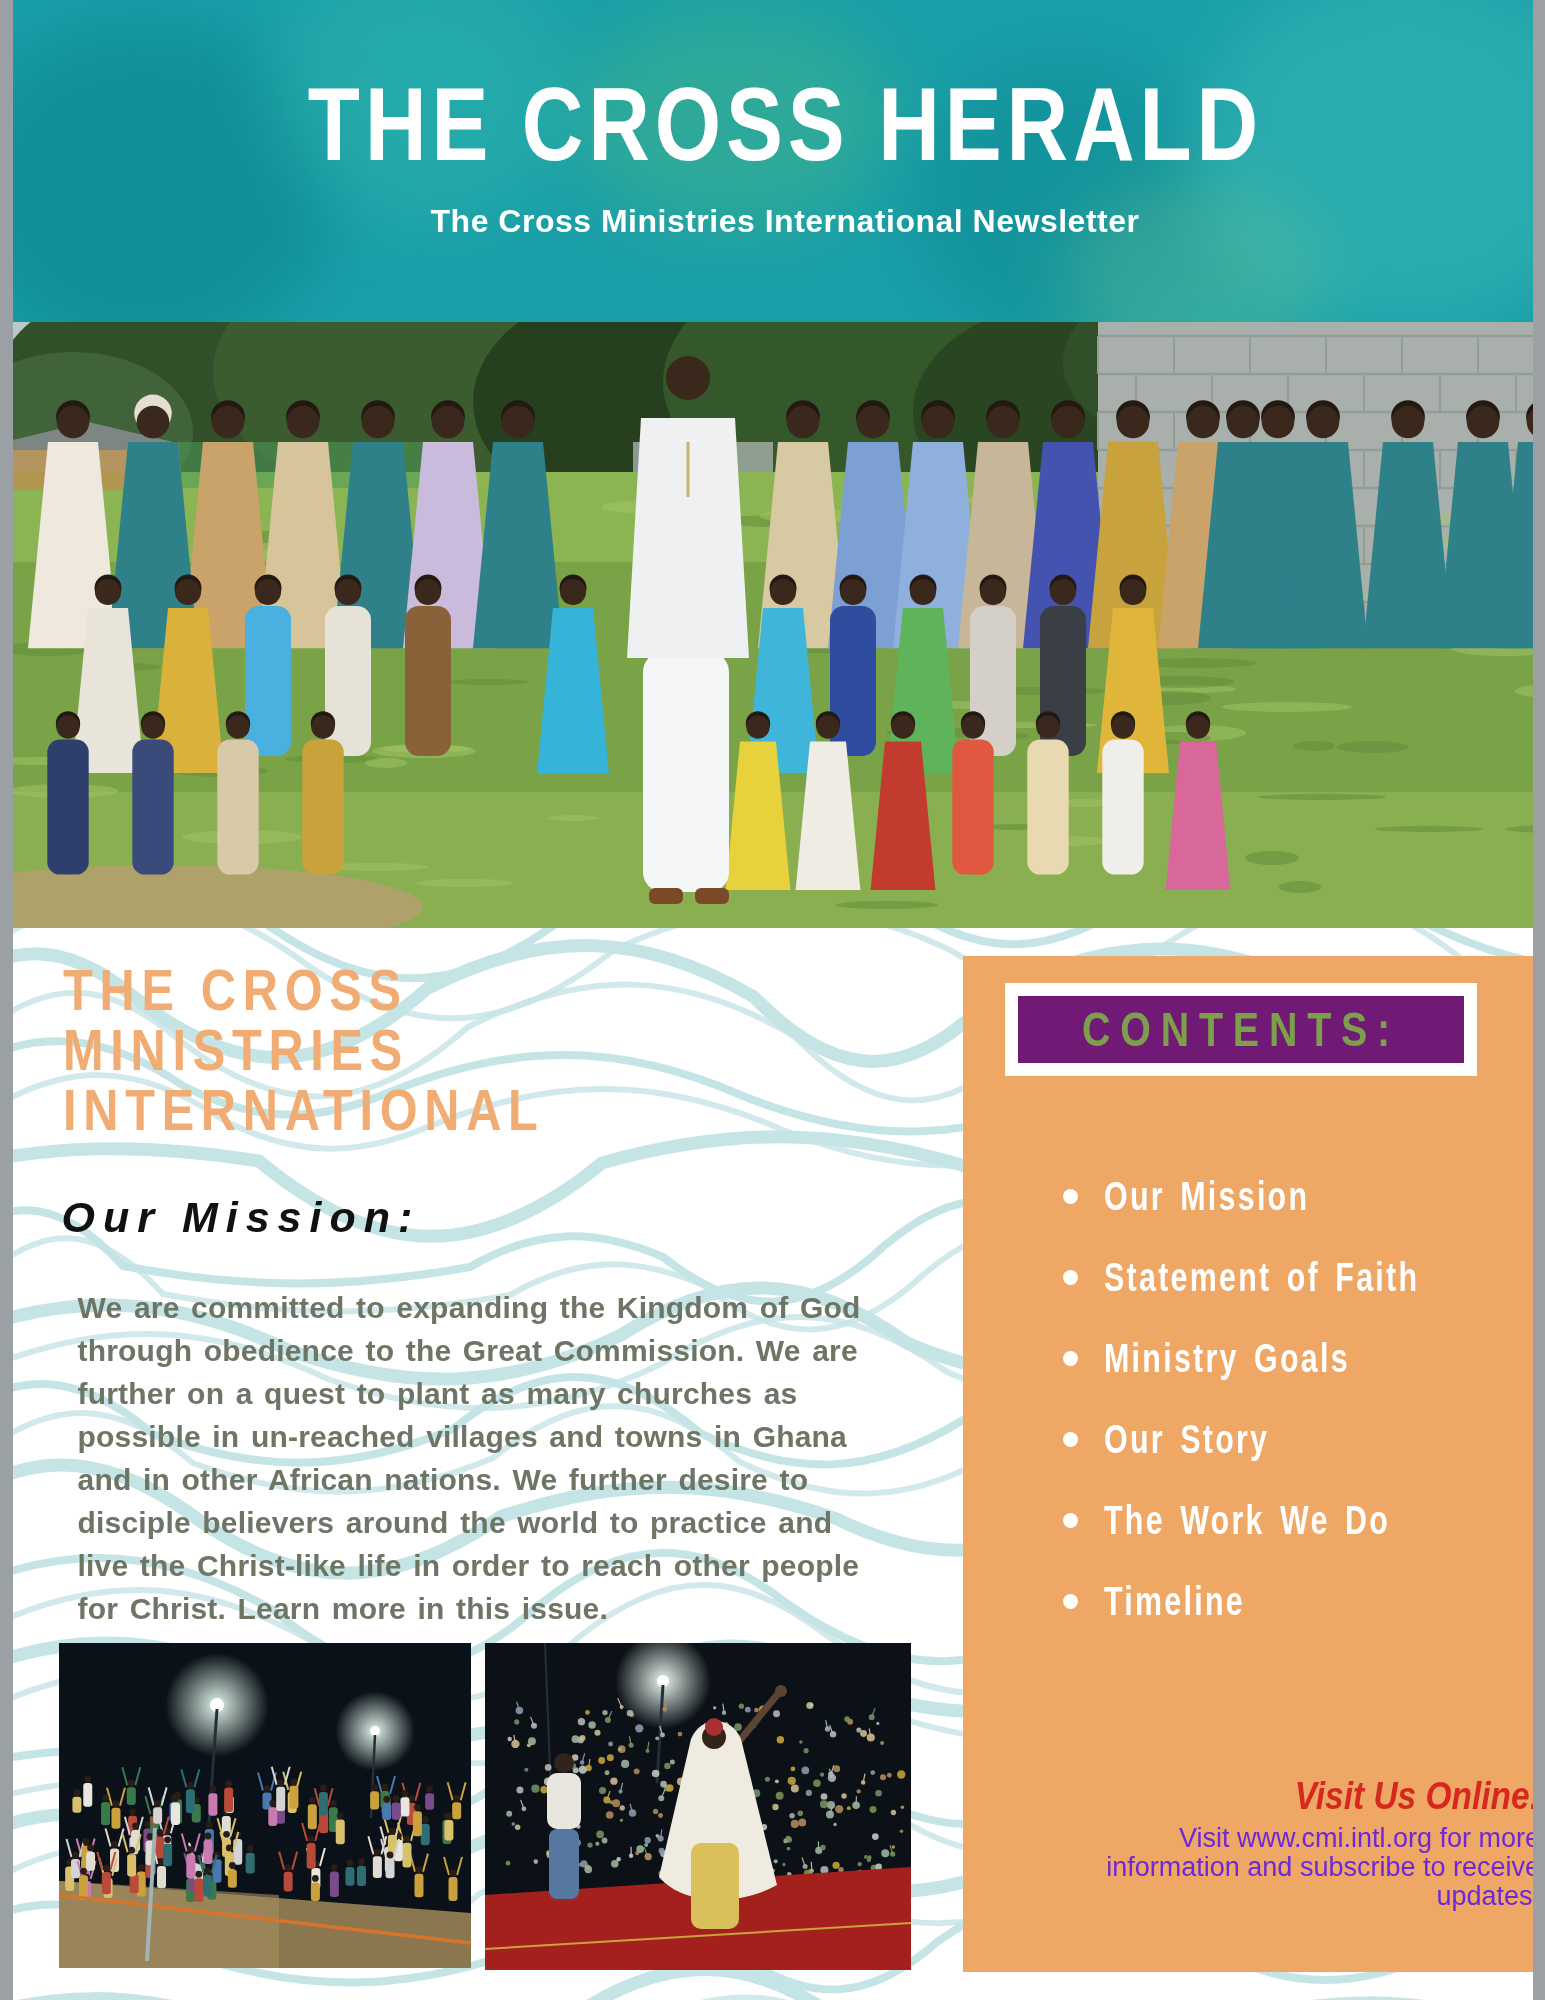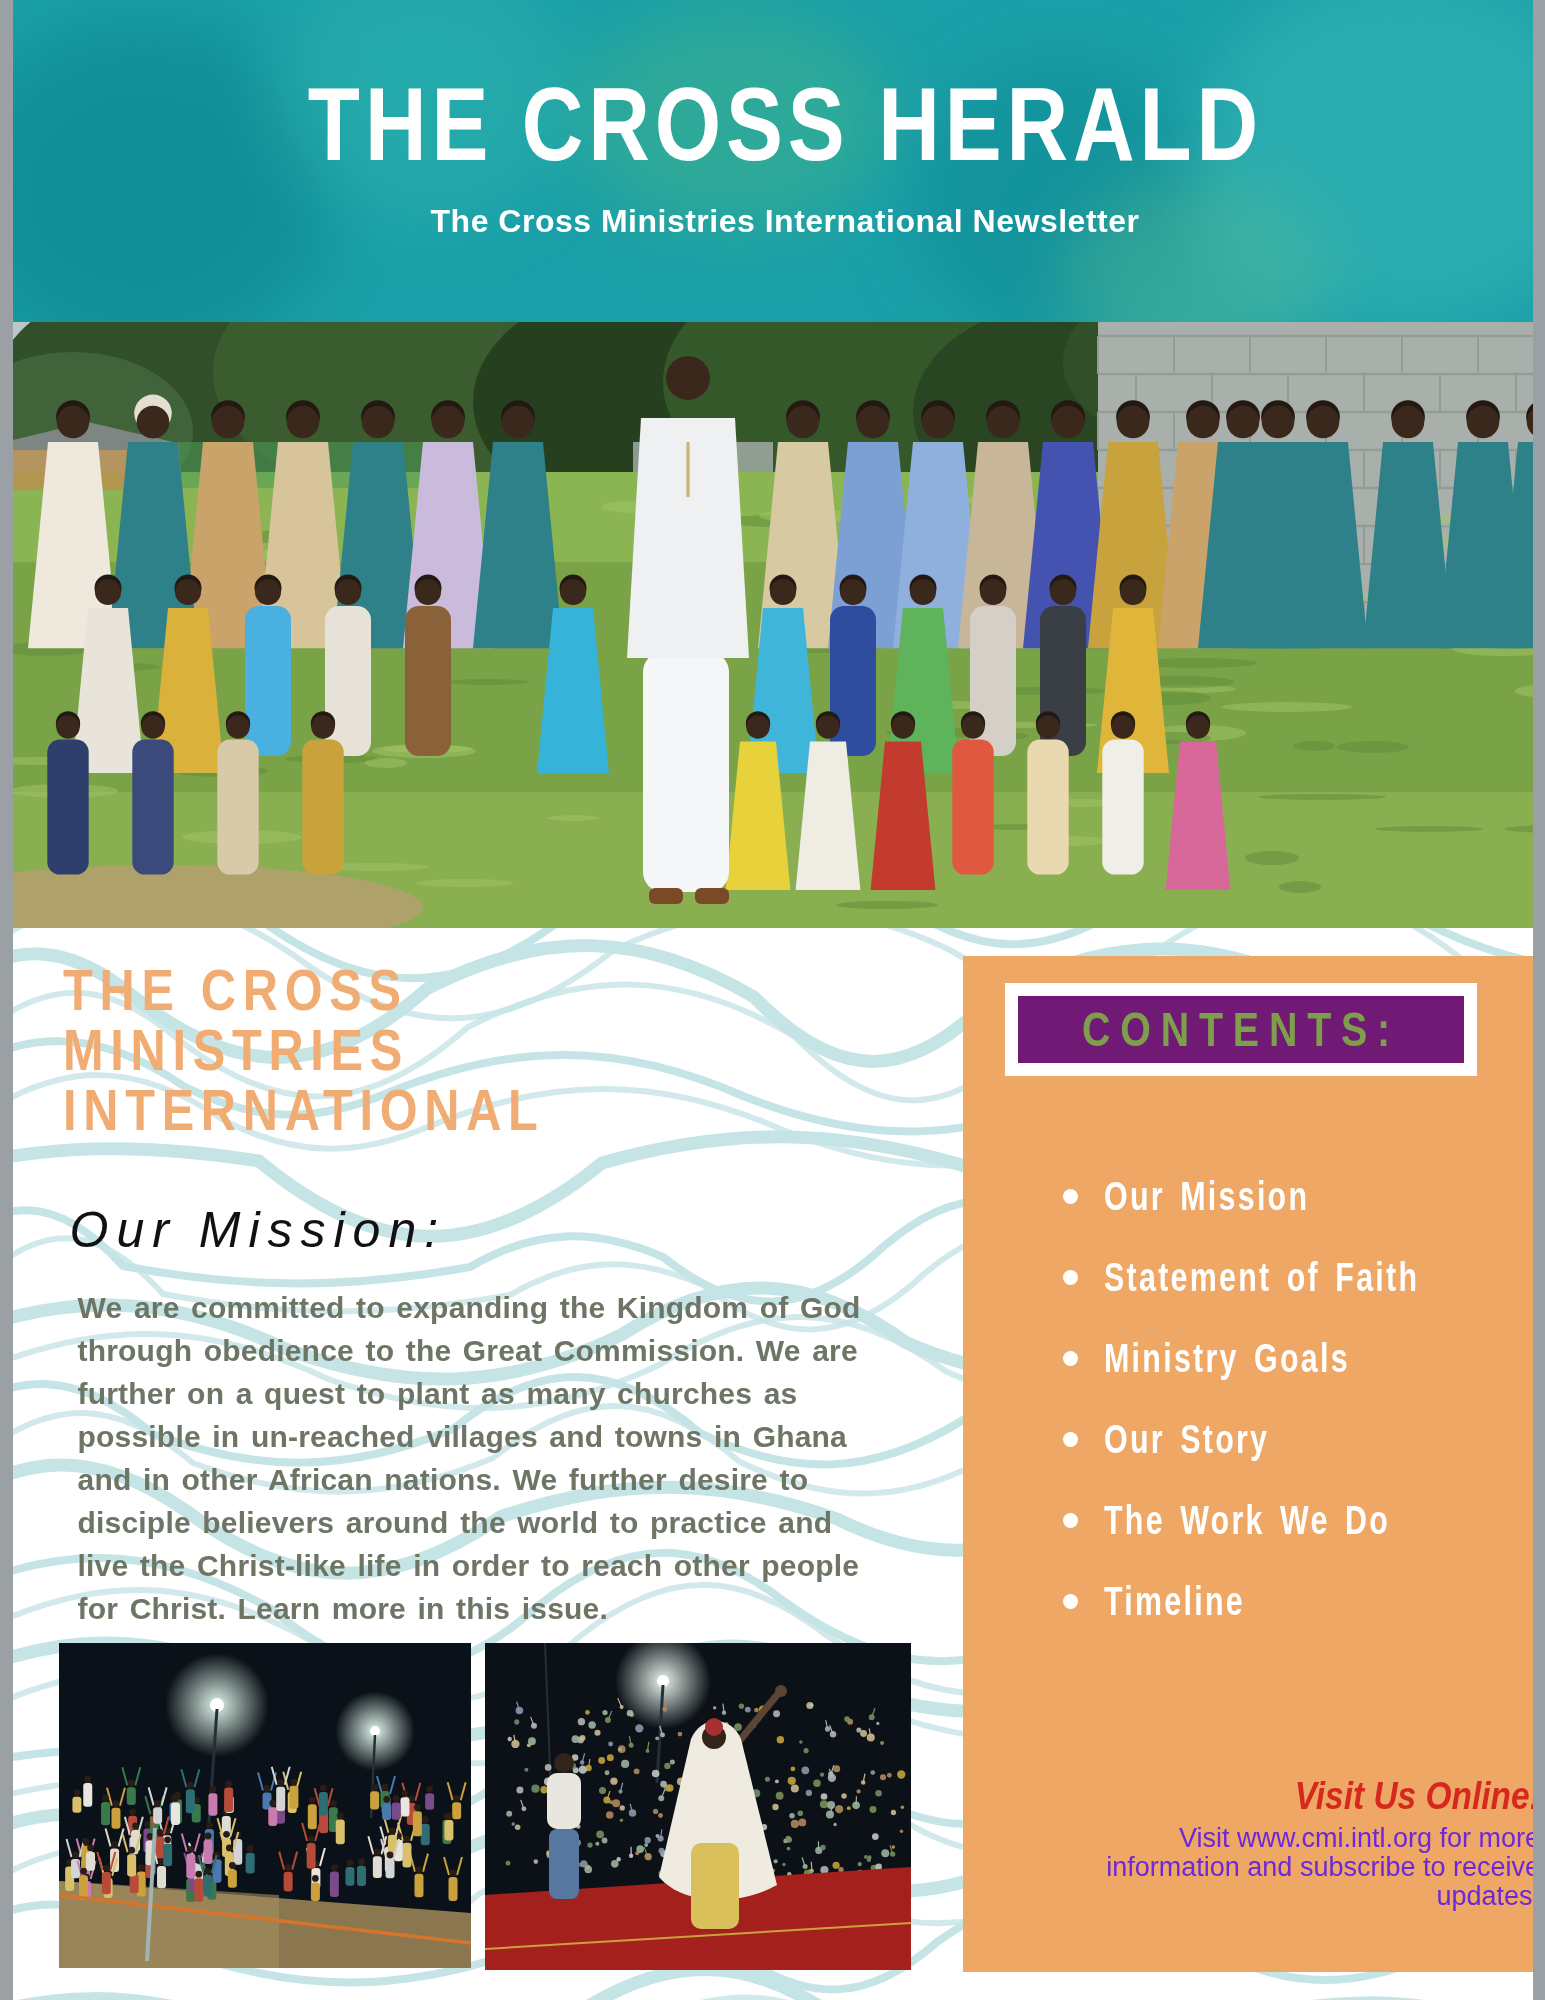--- a/index.html
+++ b/index.html
@@ -25,22 +25,22 @@
   .hero{position:absolute;left:0;top:322px;width:1545px;height:606px;overflow:hidden;background:#7aa348;}
   .hero svg{display:block;}
 
   
   .lower{position:absolute;left:0;top:928px;width:1545px;height:1072px;background:#ffffff;overflow:hidden;padding-left:43px;}
   .waves{position:absolute;left:0;top:0;}
 
   .org-heading{position:absolute;left:50px;top:32px;margin:0;white-space:pre-line;
         color:#f0ac72;font-size:58px;line-height:60px;font-weight:bold;letter-spacing:8px;
         transform:scaleX(.84);transform-origin:left top;}
-  .mission-heading{position:absolute;left:48px;top:264px;margin:9px;color:#111111;
-        font-size:50px;font-weight:normal;font-style:italic;letter-spacing:8px;}
+  .mission-heading{position:absolute;left:48px;top:264px;margin:1px;color:#111111;
+        font-size:43px;font-weight:bold;font-style:italic;letter-spacing:8px;}
   .mission-body{position:absolute;left:48px;top:341px;width:910px;margin:17px;white-space:pre-line;
         color:#6d7564;font-size:30px;line-height:43px;font-weight:bold;letter-spacing:.2px;word-spacing:3px;}
 
   .photo{position:absolute;top:715px;margin:0;overflow:hidden;background:#0b1016;}
   .photo1{left:46px;width:412px;height:325px;}
   .photo2{left:472px;width:426px;height:327px;}
 
   
   .sidebar{position:absolute;left:950px;top:28px;width:595px;height:1016px;background:#eea765;}
   .contents-frame{position:absolute;left:42px;top:27px;width:472px;height:93px;background:#ffffff;

